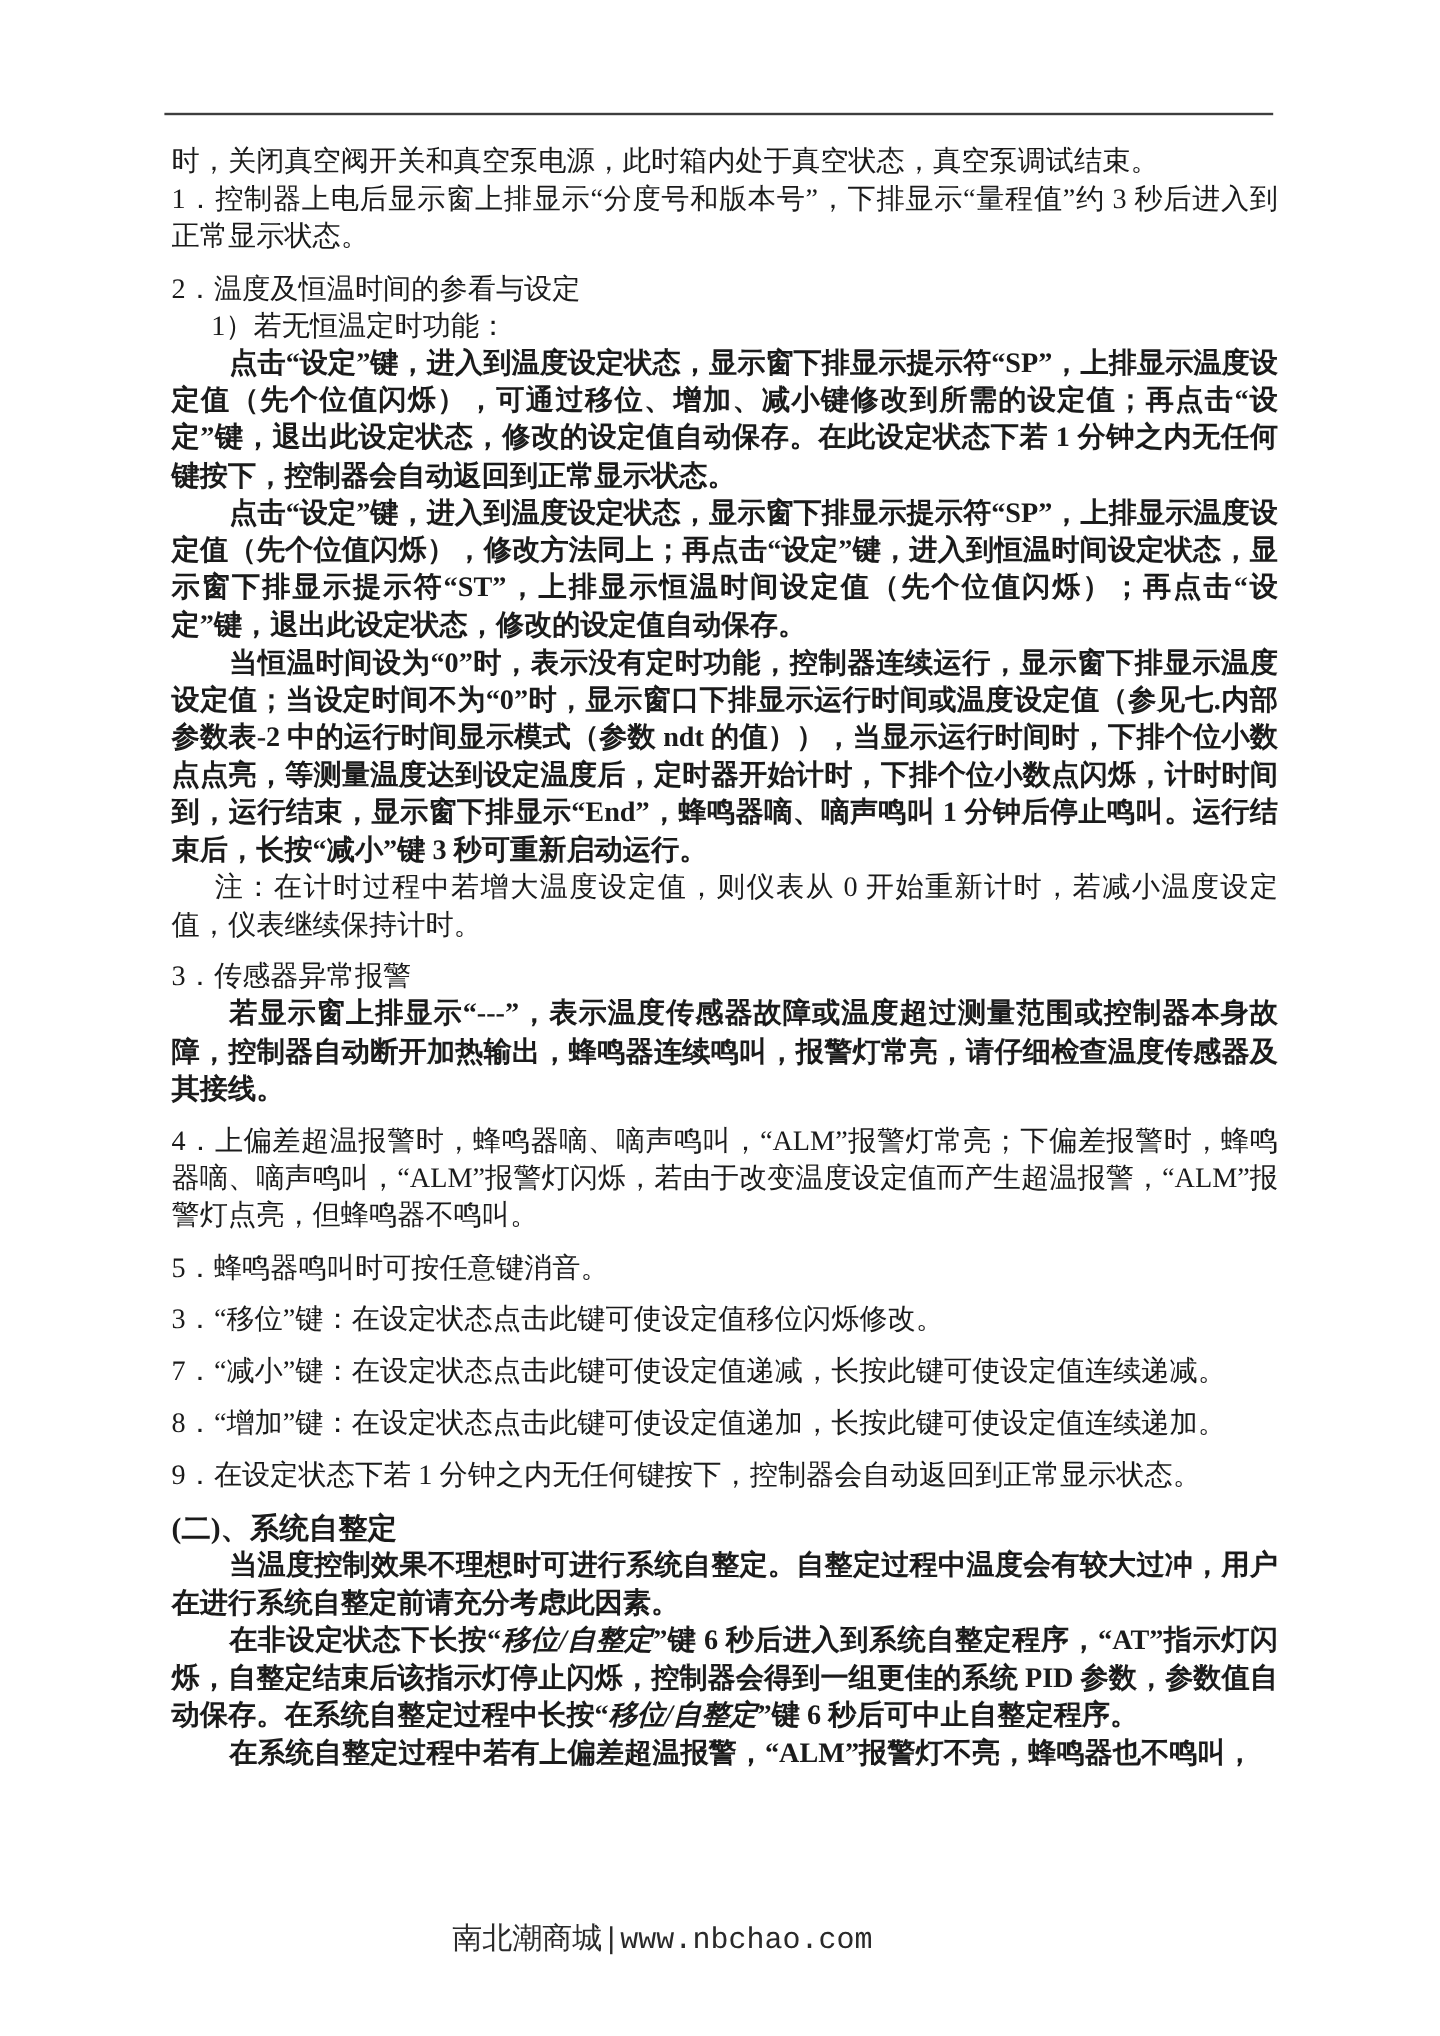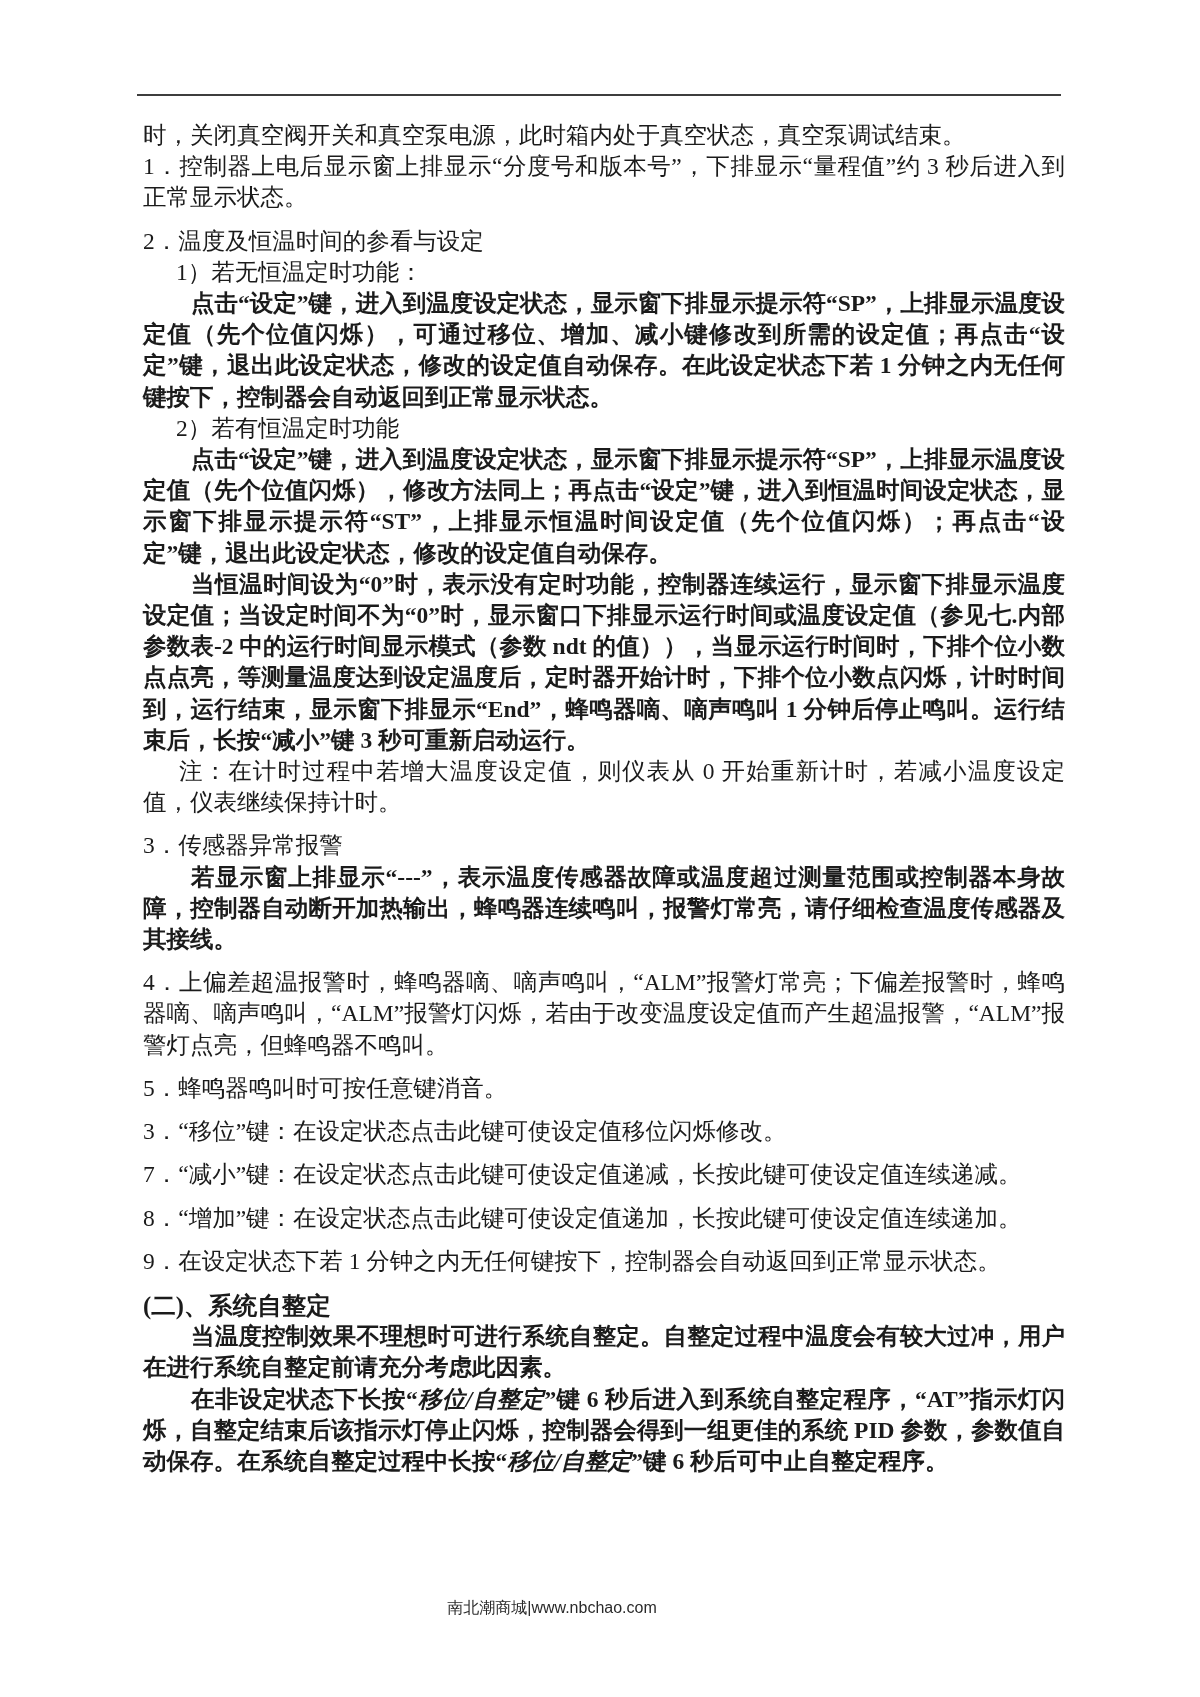--- a/index.html
+++ b/index.html
@@ -48,46 +48,46 @@
     font-weight: 700;
     font-size: 24.5px;
   }
   .ital { font-style: italic; margin-top: 15px; }
   .footer {
     position: absolute;
     left: 0;
     top: 1598px;
     width: 1104px;
     text-align: center;
-    font-size: 16px;
+    font-size: 25px;
     color: #2a2a2a;
-    font-family: Liberation Sans, sans-serif;
+    font-family: Liberation Mono, monospace;
   }
 </style>
 </head>
 <body>
 
 <div class="page">
   <div class="page-rule"></div>
   <div class="content">
       <p class="blk b-body"><span>时，关闭真空阀开关和真空泵电源，此时箱内处于真空状态，真空泵调试结束。</span></p>
       <p class="blk b-body"><span>1．控制器上电后显示窗上排显示“分度号和版本号”，下排显示“量程值”约 3 秒后进入到正常显示状态。</span></p>
       <p class="blk b-item"><span>2．温度及恒温时间的参看与设定</span></p>
       <p class="blk b-sub"><span>1）若无恒温定时功能：</span></p>
       <p class="blk b-para"><span>点击“设定”键，进入到温度设定状态，显示窗下排显示提示符“SP”，上排显示温度设定值（先个位值闪烁），可通过移位、增加、减小键修改到所需的设定值；再点击“设定”键，退出此设定状态，修改的设定值自动保存。在此设定状态下若 1 分钟之内无任何键按下，控制器会自动返回到正常显示状态。</span></p>
-      <p class="blk b-sub"><span>2）若有恒温定时功能</span></p>
       <p class="blk b-para"><span>点击“设定”键，进入到温度设定状态，显示窗下排显示提示符“SP”，上排显示温度设定值（先个位值闪烁），修改方法同上；再点击“设定”键，进入到恒温时间设定状态，显示窗下排显示提示符“ST”，上排显示恒温时间设定值（先个位值闪烁）；再点击“设定”键，退出此设定状态，修改的设定值自动保存。</span></p>
       <p class="blk b-para"><span>当恒温时间设为“0”时，表示没有定时功能，控制器连续运行，显示窗下排显示温度设定值；当设定时间不为“0”时，显示窗口下排显示运行时间或温度设定值（参见七.内部参数表-2 中的运行时间显示模式（参数 ndt 的值）），当显示运行时间时，下排个位小数点点亮，等测量温度达到设定温度后，定时器开始计时，下排个位小数点闪烁，计时时间到，运行结束，显示窗下排显示“End”，蜂鸣器嘀、嘀声鸣叫 1 分钟后停止鸣叫。运行结束后，长按“减小”键 3 秒可重新启动运行。</span></p>
       <p class="blk b-note"><span>注：在计时过程中若增大温度设定值，则仪表从 0 开始重新计时，若减小温度设定值，仪表继续保持计时。</span></p>
       <p class="blk b-item"><span>3．传感器异常报警</span></p>
       <p class="blk b-para"><span>若显示窗上排显示“---”，表示温度传感器故障或温度超过测量范围或控制器本身故障，控制器自动断开加热输出，蜂鸣器连续鸣叫，报警灯常亮，请仔细检查温度传感器及其接线。</span></p>
       <p class="blk b-item"><span>4．上偏差超温报警时，蜂鸣器嘀、嘀声鸣叫，“ALM”报警灯常亮；下偏差报警时，蜂鸣器嘀、嘀声鸣叫，“ALM”报警灯闪烁，若由于改变温度设定值而产生超温报警，“ALM”报警灯点亮，但蜂鸣器不鸣叫。</span></p>
       <p class="blk b-item"><span>5．蜂鸣器鸣叫时可按任意键消音。</span></p>
       <p class="blk b-item"><span>3．“移位”键：在设定状态点击此键可使设定值移位闪烁修改。</span></p>
       <p class="blk b-item"><span>7．“减小”键：在设定状态点击此键可使设定值递减，长按此键可使设定值连续递减。</span></p>
       <p class="blk b-item"><span>8．“增加”键：在设定状态点击此键可使设定值递加，长按此键可使设定值连续递加。</span></p>
       <p class="blk b-item"><span>9．在设定状态下若 1 分钟之内无任何键按下，控制器会自动返回到正常显示状态。</span></p>
       <p class="blk b-heading"><span>(二)、系统自整定</span></p>
       <p class="blk b-para"><span>当温度控制效果不理想时可进行系统自整定。自整定过程中温度会有较大过冲，用户在进行系统自整定前请充分考虑此因素。</span></p>
       <p class="blk b-para"><span>在非设定状态下长按“</span><span class="ital">移位/自整定</span><span>”键 6 秒后进入到系统自整定程序，“AT”指示灯闪烁，自整定结束后该指示灯停止闪烁，控制器会得到一组更佳的系统 PID 参数，参数值自动保存。在系统自整定过程中长按“</span><span class="ital">移位/自整定</span><span>”键 6 秒后可中止自整定程序。</span></p>
+      <p class="blk b-para"><span>在系统自整定过程中若有上偏差超温报警，“ALM”报警灯不亮，蜂鸣器也不鸣叫，</span></p>
     </div>
   <div class="footer">南北潮商城|www.nbchao.com</div>
 </div>
 
 </body></html>

